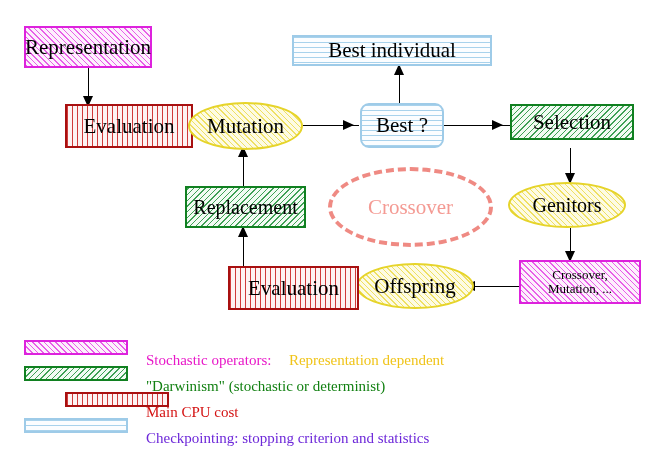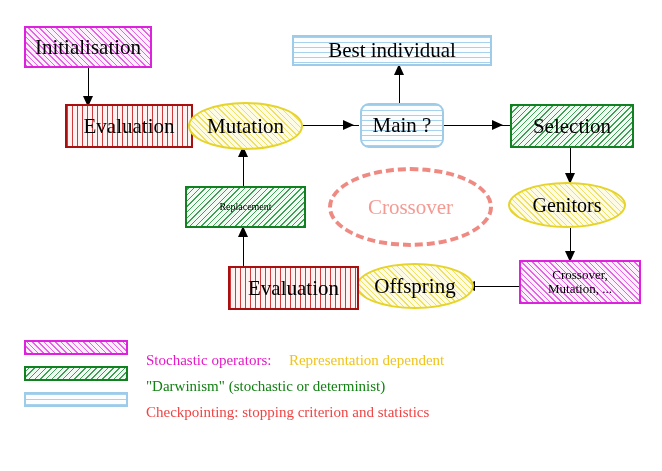--- a/index.html
+++ b/index.html
@@ -141,21 +141,21 @@
     left: 146px;
     top: -1px;
     font-size: 15px;
     white-space: nowrap;
     margin-top: 13px;
   }
   .t-magenta { color: #e818c8; }
   .t-gold    { color: #f0c419; }
   .t-green   { color: #128012; }
   .t-red     { color: #d41414; }
-  .t-blue    { color: #ef4444; }
+  .t-blue    { color: #6d28d9; }
 </style>
 </head>
 <body>
 
 <div id="canvas">
 
   <div class="line-v" style="left:88px; top:68px; height:34px;"></div>
   <div class="arrow arrow-d" style="left:83px; top:96px;"></div>
 
   <div class="line-h" style="left:152px; top:125px; width:36px;"></div>
@@ -182,44 +182,44 @@
   <div class="line-h" style="left:318px; top:286px; width:48px;"></div>
   <div class="arrow arrow-l" style="left:317px; top:281px;"></div>
 
   <div class="line-v" style="left:243px; top:228px; height:38px;"></div>
   <div class="arrow arrow-u" style="left:238px; top:226px;"></div>
 
   <div class="line-v" style="left:243px; top:148px; height:38px;"></div>
   <div class="arrow arrow-u" style="left:238px; top:146px;"></div>
 
   <div class="node fill-magenta" style="left:24px; top:26px; width:128px; height:42px; font-size:21px;">
-    <span>Initialisation</span>
+    <span>Representation</span>
   </div>
 
   <div class="node fill-red" style="left:24px; top:104px; width:128px; height:44px; font-size:21px;">
     <span>Evaluation</span>
   </div>
 
   <div class="node fill-yellow ellipse" style="left:188px; top:102px; width:115px; height:48px; font-size:21px;">
     <span>Mutation</span>
   </div>
 
   <div class="node fill-blue" style="left:292px; top:35px; width:200px; height:31px; font-size:21px;">
     <span>Best individual</span>
   </div>
 
   <div class="node fill-blue rounded" style="left:360px; top:103px; width:84px; height:45px; font-size:21px;">
-    <span>Main ?</span>
-  </div>
-
-  <div class="node fill-green" style="left:510px; top:104px; width:124px; height:44px; font-size:21px;">
+    <span>Best ?</span>
+  </div>
+
+  <div class="node fill-green" style="left:510px; top:104px; width:124px; height:36px; font-size:21px;">
     <span>Selection</span>
   </div>
 
-  <div class="node fill-green" style="left:185px; top:186px; width:121px; height:42px; font-size:10px;">
+  <div class="node fill-green" style="left:185px; top:186px; width:121px; height:42px; font-size:20px;">
     <span>Replacement</span>
   </div>
 
   <div class="dashed-ellipse" style="left:328px; top:167px; width:165px; height:80px; font-size:21px;">
     <span>Crossover</span>
   </div>
 
   <div class="node fill-yellow ellipse" style="left:508px; top:182px; width:118px; height:46px; font-size:20px;">
     <span>Genitors</span>
   </div>
@@ -246,20 +246,24 @@
         <span style="display:inline-block;width:10px"></span>
         <span class="t-gold">Representation dependent</span>
       </div>
     </div>
 
     <div class="legend-row">
       <div class="swatch fill-green"></div>
       <div class="legend-text t-green">"Darwinism" (stochastic or determinist)</div>
     </div>
 
+    <div class="legend-row">
+      <div class="swatch fill-red"></div>
+      <div class="legend-text t-red">Main CPU cost</div>
+    </div>
 
     <div class="legend-row">
       <div class="swatch fill-blue"></div>
       <div class="legend-text t-blue">Checkpointing: stopping criterion and statistics</div>
     </div>
 
   </div>
 
 </div>
 

